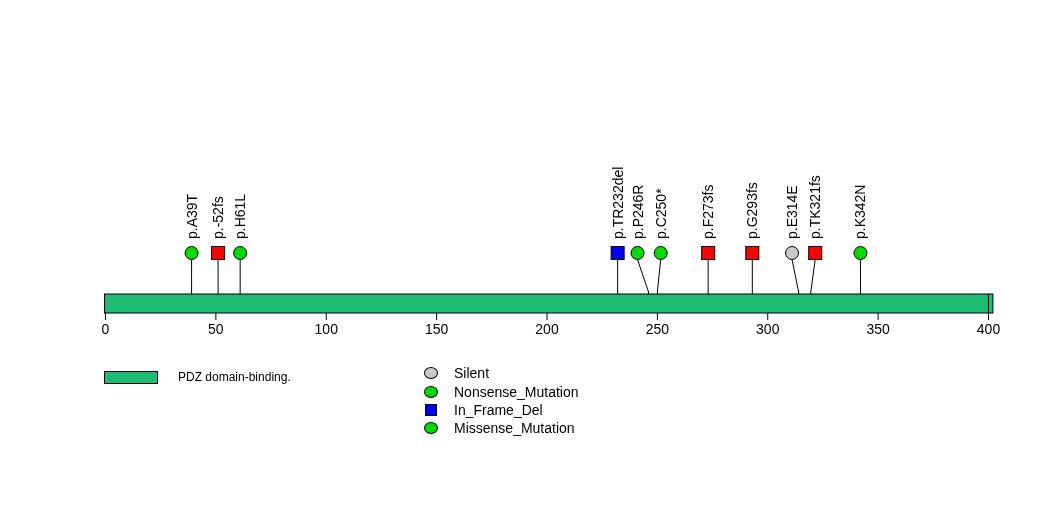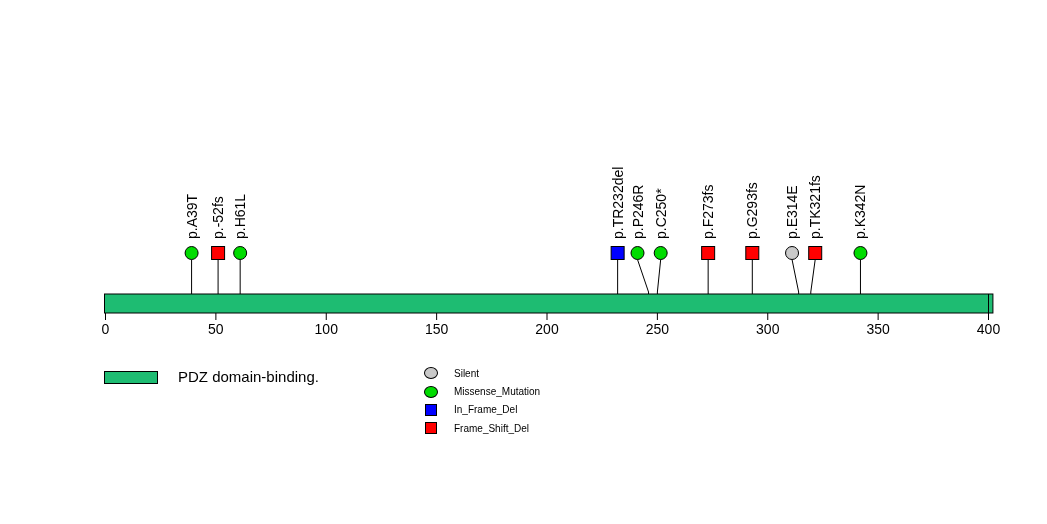--- a/index.html
+++ b/index.html
@@ -16,42 +16,42 @@
     position:absolute;left:104px;top:368px;
     display:flex;align-items:center;
   }
   .domain-swatch{
     width:54px;height:13px;
     border:1px solid #000;
     box-sizing:border-box;
   }
   .legend-left .lab{
     margin-left:20px;
-    font-size:15px;
+    font-size:12px;
     line-height:18px;
     white-space:nowrap;
   }
   .legend-right{
     position:absolute;left:424px;top:364px;
   }
   .legend-row{
     display:flex;align-items:center;
     height:18.4px;
   }
   .legend-marker{
     display:inline-block;
     box-sizing:border-box;
     border:1px solid #000;
     flex:0 0 auto;
   }
   .legend-marker.circle{width:14px;height:12px;border-radius:50%;}
   .legend-marker.square{width:12px;height:12px;margin:0 1px;}
   .legend-row .lab{
     margin-left:16px;
-    font-size:10px;
+    font-size:14px;
     white-space:nowrap;
   }
 </style>
 </head>
 <body>
 
 <div id="stage">
 
   <svg id="plot-svg" width="1047" height="524" viewBox="0 0 1047 524">
     <g id="g-stems">
@@ -124,25 +124,25 @@
     <span class="lab">PDZ domain-binding.</span>
   </div>
 
   <div class="legend-right" id="legend-right">
       <div class="legend-row">
         <span class="legend-marker circle" style="background: rgb(201, 201, 201);"></span>
         <span class="lab">Silent</span>
       </div>
       <div class="legend-row">
         <span class="legend-marker circle" style="background: rgb(0, 220, 0);"></span>
-        <span class="lab">Missense_Mutation</span>
+        <span class="lab">Nonsense_Mutation</span>
       </div>
       <div class="legend-row">
         <span class="legend-marker square" style="background: rgb(0, 0, 255);"></span>
         <span class="lab">In_Frame_Del</span>
       </div>
       <div class="legend-row">
-        <span class="legend-marker square" style="background: rgb(255, 0, 0);"></span>
-        <span class="lab">Frame_Shift_Del</span>
+        <span class="legend-marker circle" style="background: rgb(0, 220, 0);"></span>
+        <span class="lab">Missense_Mutation</span>
       </div>
     </div>
 
 </div>
 
 </body></html>

